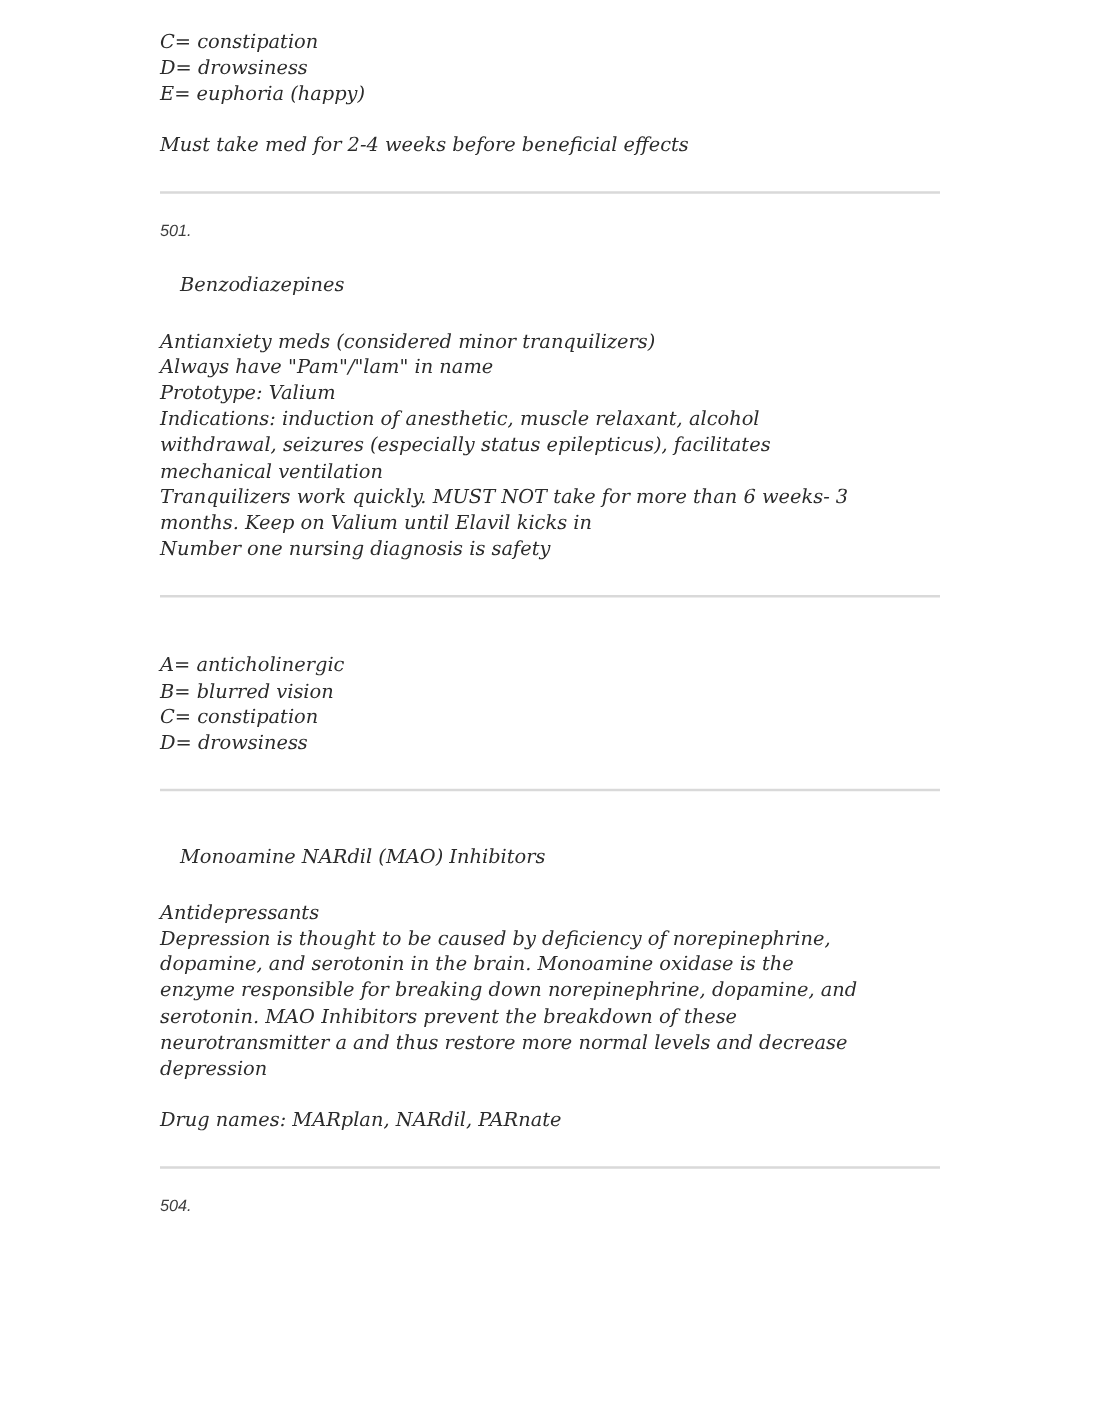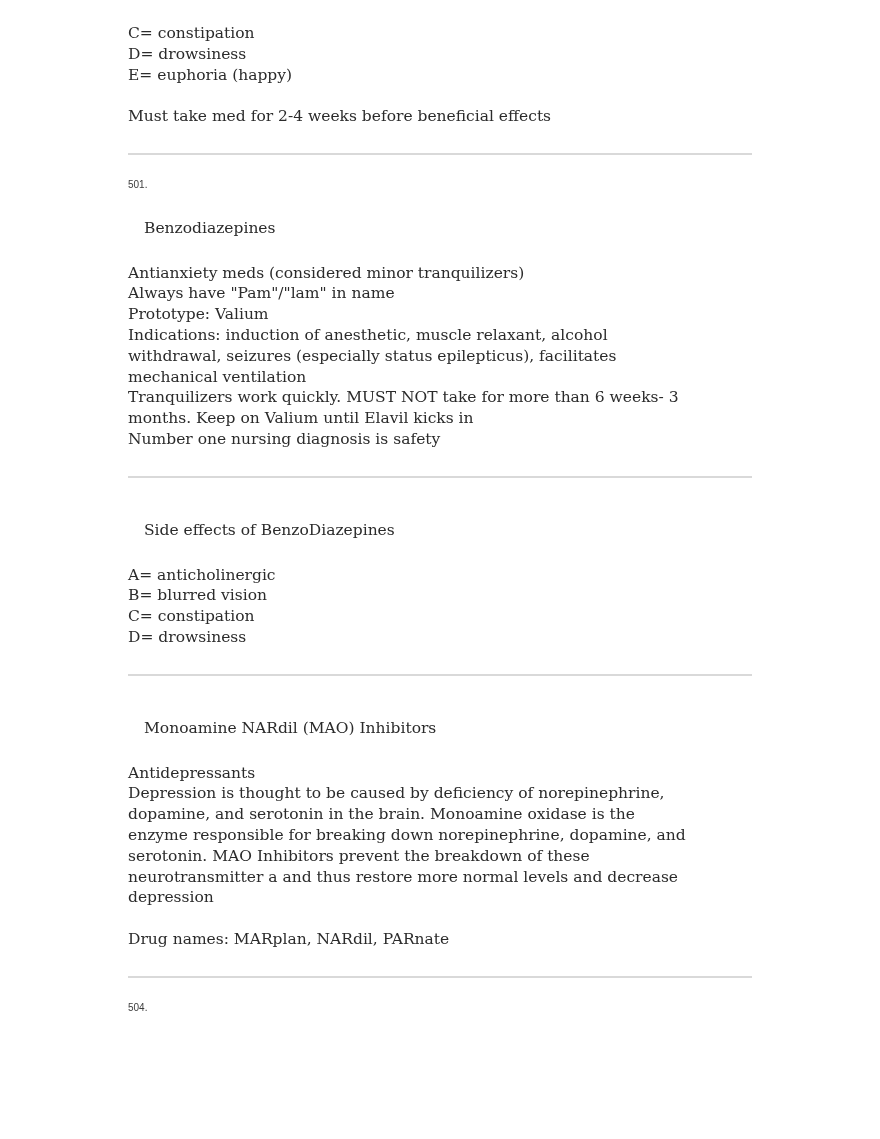--- a/index.html
+++ b/index.html
@@ -22,30 +22,31 @@
   }
   .page {
     width: 624px;
     margin: 0 auto;
     padding-top: 23px;
     font-size: 15.5px;
     line-height: 20.8px;
   }
   .card {
     padding: 20px 0 26px;
+    font-style: italic;
   }
   .card:first-child {
     padding-top: 0;
   }
   .card:first-child .card-definition {
     margin-top: 0;
   }
   .card-number {
     font-family: "Liberation Sans", sans-serif;
-    font-size: 10px;
+    font-size: 13px;
     color: var(--num);
   }
   .card-term {
     font-size: 15.5px;
     font-weight: normal;
     margin: 22px 16px 0;
   }
   .card-definition {
     margin: 24px 0 0;
     white-space: pre;
@@ -83,21 +84,20 @@
 Prototype: Valium
 Indications: induction of anesthetic, muscle relaxant, alcohol
 withdrawal, seizures (especially status epilepticus), facilitates
 mechanical ventilation
 Tranquilizers work quickly. MUST NOT take for more than 6 weeks- 3
 months. Keep on Valium until Elavil kicks in
 Number one nursing diagnosis is safety</p>
   </article>
 <hr class="divider">
   <article class="card">
-    <h3 class="card-term">Side effects of BenzoDiazepines</h3>
     <p class="card-definition">A= anticholinergic
 B= blurred vision
 C= constipation
 D= drowsiness</p>
   </article>
 <hr class="divider">
   <article class="card">
     <h3 class="card-term">Monoamine NARdil (MAO) Inhibitors</h3>
     <p class="card-definition">Antidepressants
 Depression is thought to be caused by deficiency of norepinephrine,

